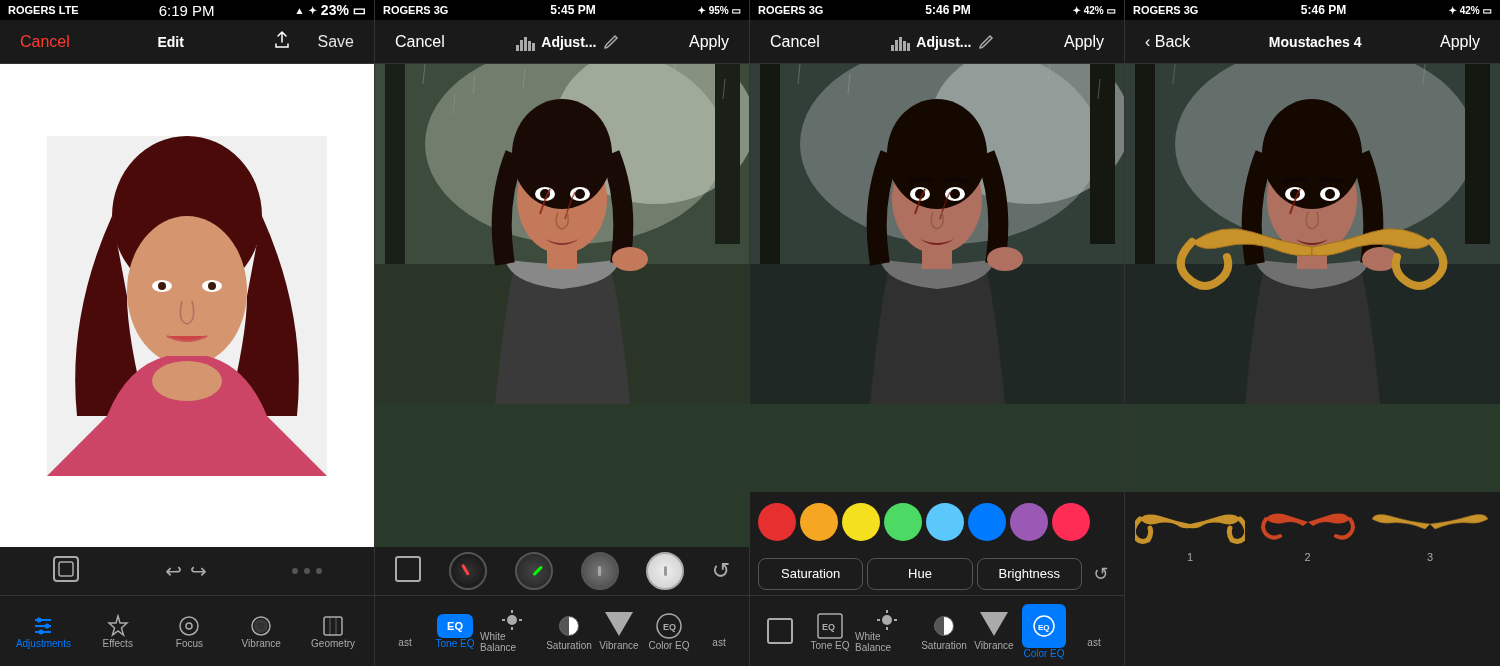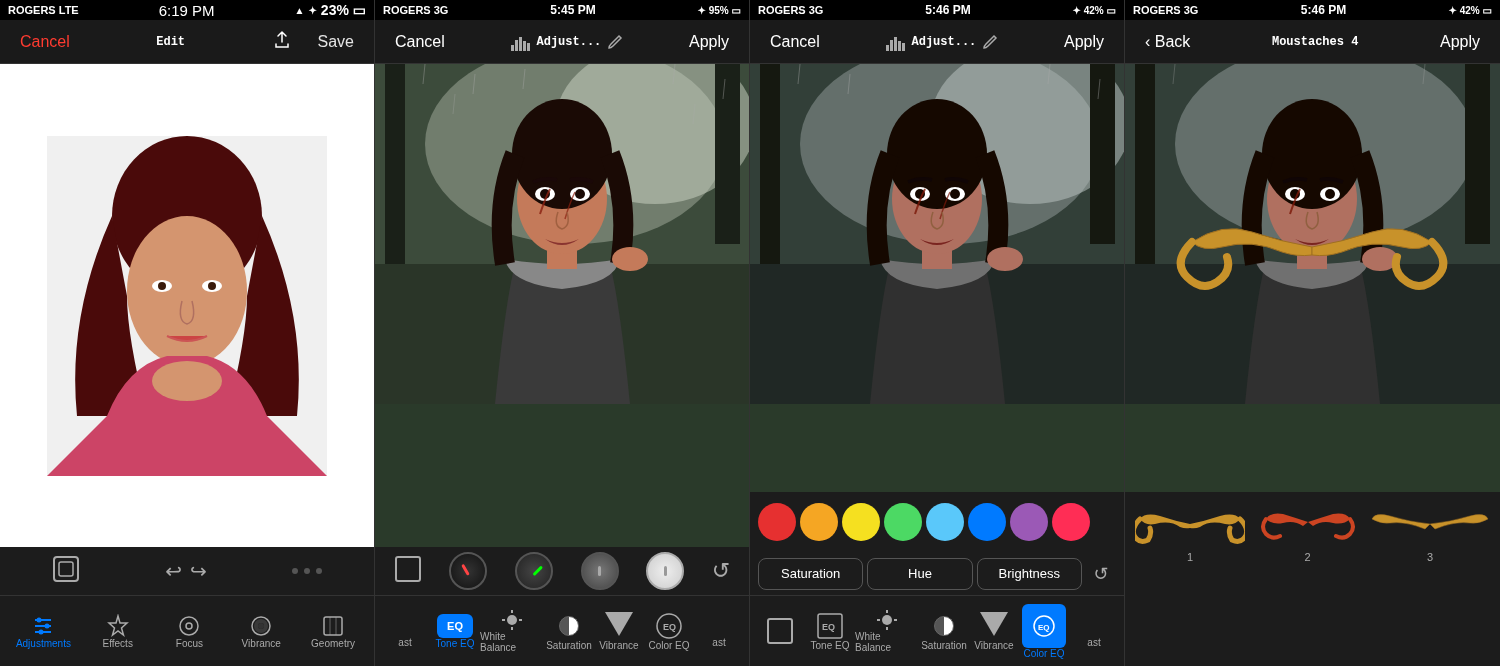--- a/index.html
+++ b/index.html
@@ -78,24 +78,23 @@
       background: none;
       border: none;
       cursor: pointer;
       padding: 4px 8px;
     }
 
     .nav-btn.blue { color: #e5e5e5; }
     .nav-btn.red { color: #FF3B30; }
 
     .nav-title {
-      font-size: 12px;
+      font-size: 14px;
       font-weight: 600;
       color: #fff;
-      font-family: Liberation Mono, monospace;
     }
 
     .nav-bar-center {
       display: flex;
       align-items: center;
       gap: 8px;
     }
 
     
     .image-area {

